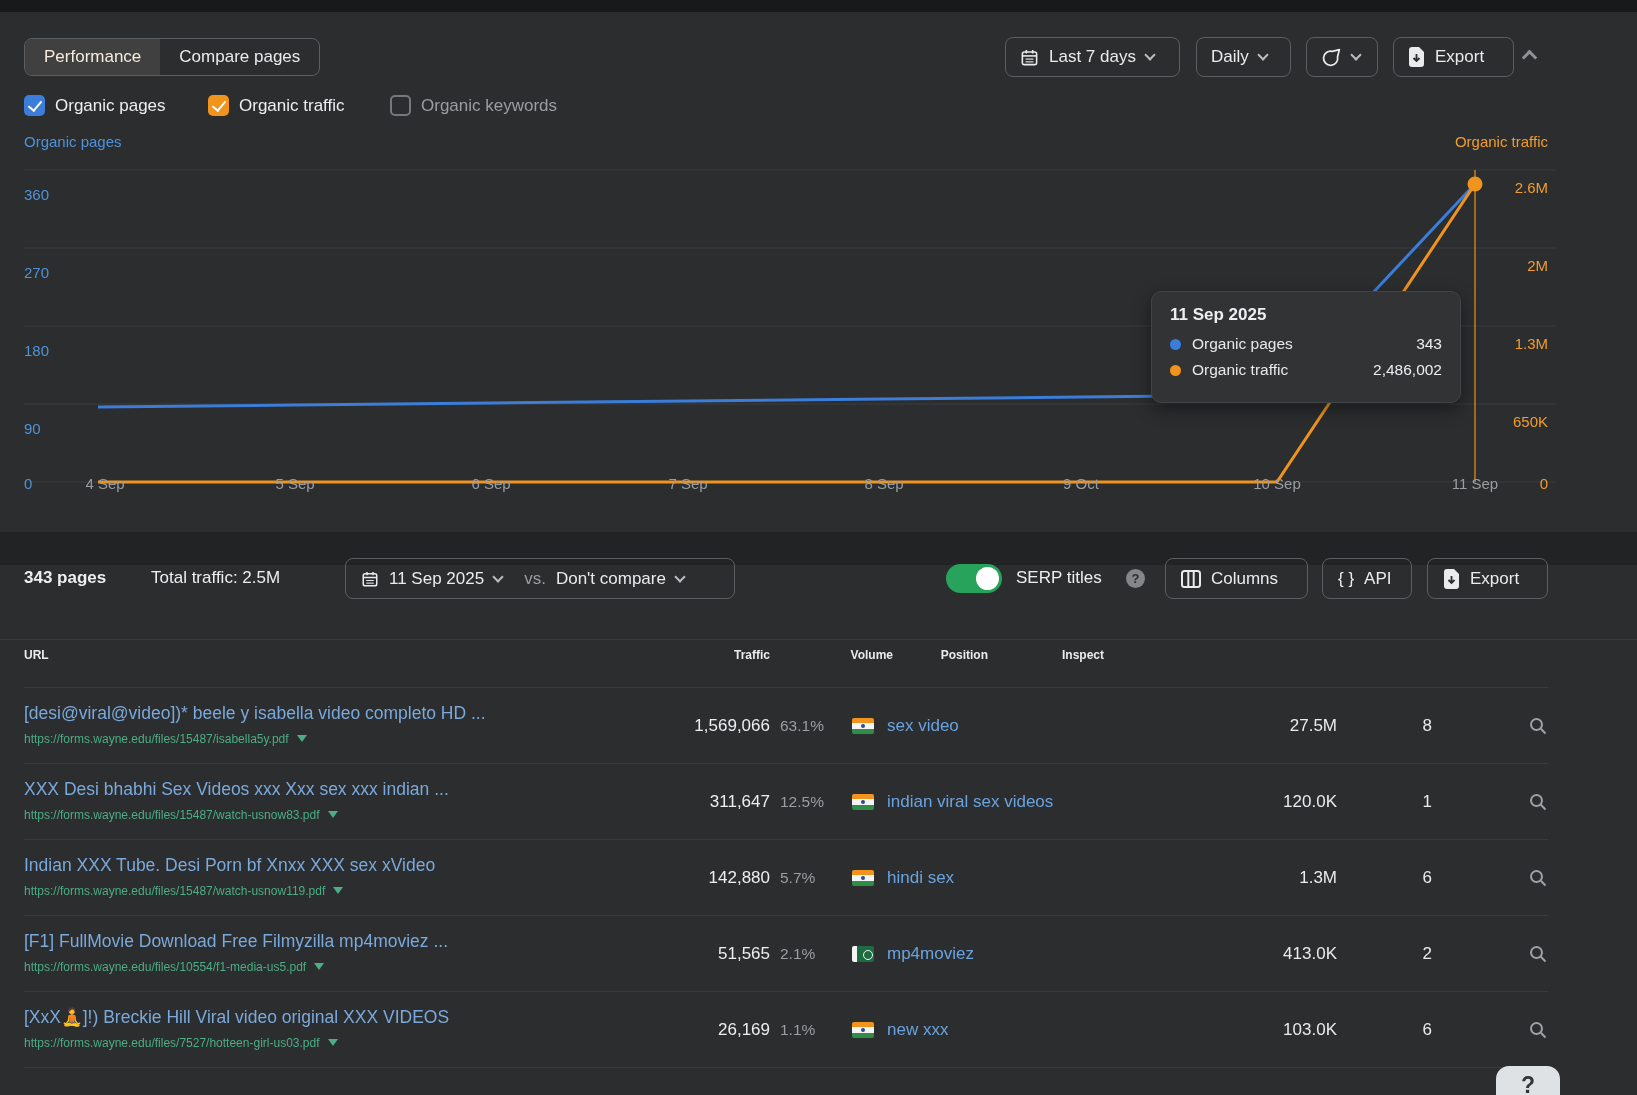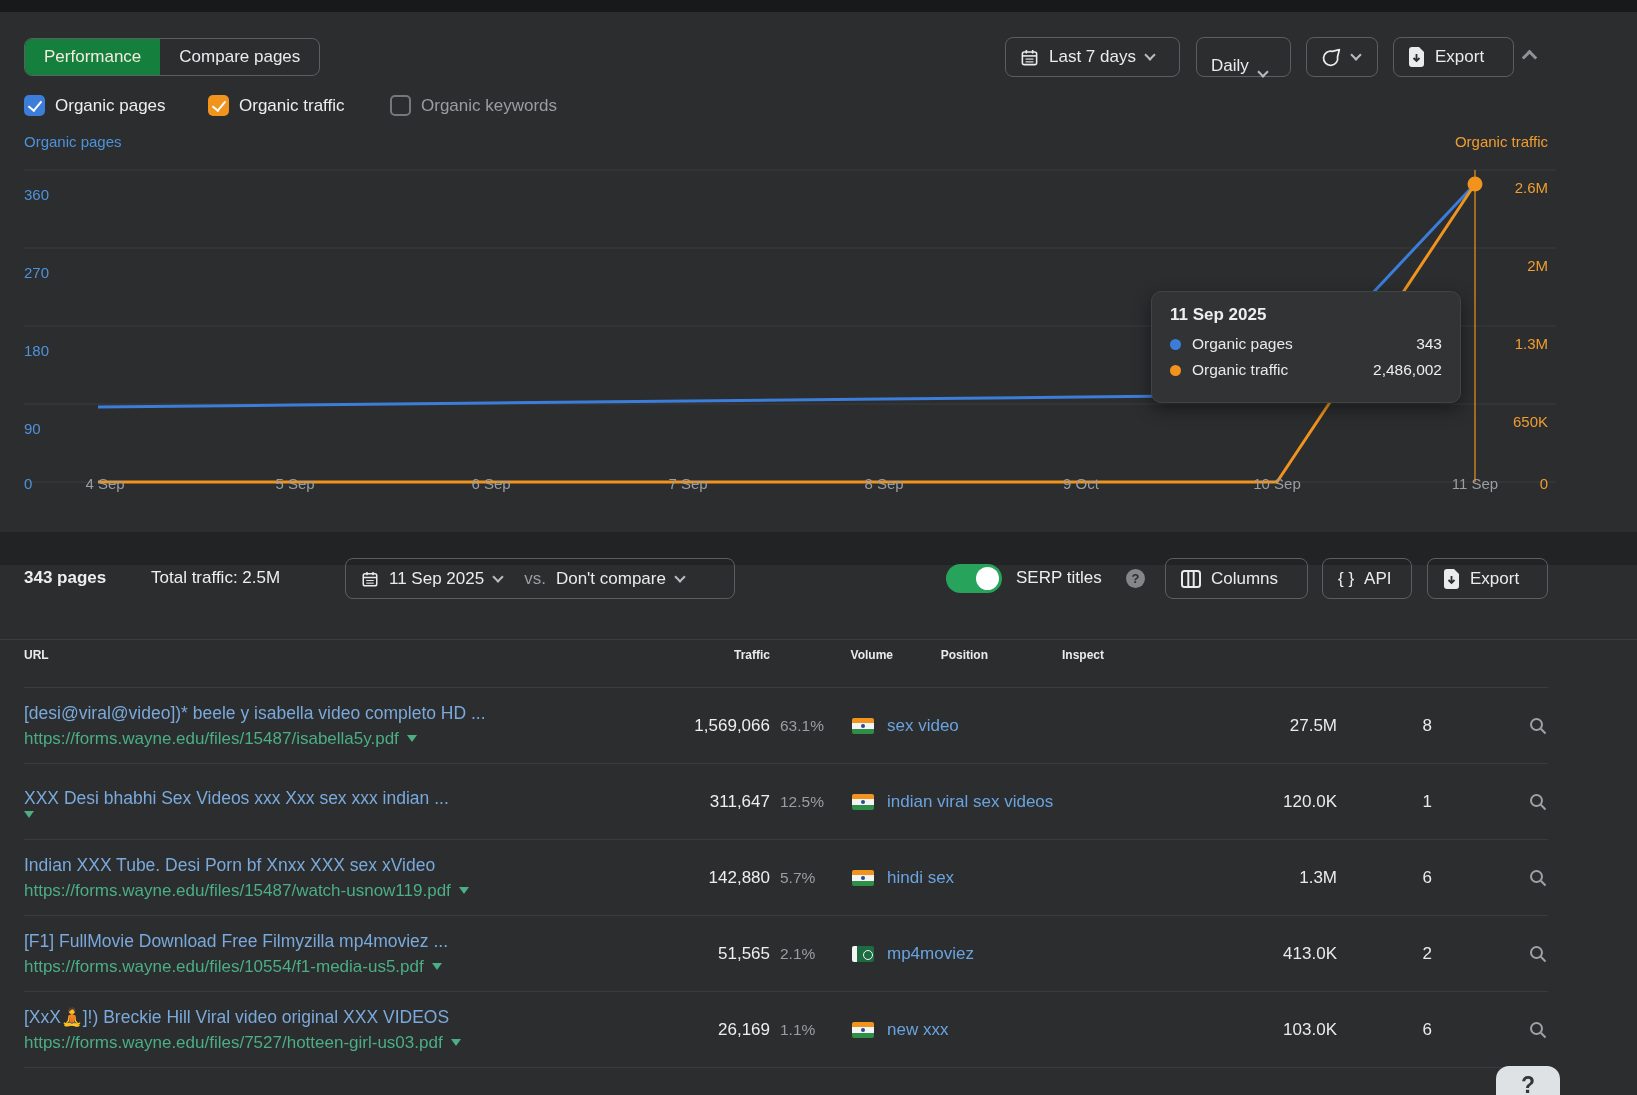--- a/index.html
+++ b/index.html
@@ -7,21 +7,21 @@
   .app { position:relative; width:1637px; height:1095px; background:#212325; overflow:hidden; color:#e9ebed; }
   .abs { position:absolute; }
 
   .top-strip { position:absolute; left:0; top:0; width:1637px; height:12px; background:#17191b; }
   .chart-panel { position:absolute; left:0; top:12px; width:1637px; height:520px; background:#2b2d2f; }
   .table-panel { position:absolute; left:0; top:565px; width:1637px; height:530px; background:#2b2d2f; }
 
   
   .tab-group { position:absolute; left:24px; top:26px; height:38px; display:flex; border:1px solid #5c5f62; border-radius:8px; overflow:hidden; }
   .tab { display:flex; align-items:center; padding:0 19px; font-size:17px; color:#e9ebed; cursor:pointer; background:transparent; }
-  .tab[data-active="true"] { background:#15803d; color:#f4ecdd; }
+  .tab[data-active="true"] { background:#404040; color:#f4ecdd; }
 
   .hbtn { position:absolute; top:25px; height:40px; border:1px solid #5c5f62; border-radius:8px; display:flex; align-items:center; gap:10px; padding:0 14px; font-size:17px; color:#e9ebed; background:transparent; cursor:pointer; }
   .chev { display:inline-block; width:8px; height:8px; border-right:2px solid #b9bcbf; border-bottom:2px solid #b9bcbf; transform:rotate(45deg); margin-top:-4px; }
   .chev-up-big { display:inline-block; width:11px; height:11px; border-right:3px solid #909396; border-bottom:3px solid #909396; transform:rotate(-135deg); }
   .icon { display:inline-flex; align-items:center; }
 
   
   .cb-item { position:absolute; top:83px; display:flex; align-items:center; gap:10px; cursor:pointer; }
   .cb { width:21px; height:21px; border-radius:5px; position:relative; border:2px solid #75787c; }
   .cb[data-checked="true"] { border:none; }
@@ -57,21 +57,21 @@
   .help-dot { position:absolute; left:1126px; top:569px; width:19px; height:19px; border-radius:50%; background:#84878a; color:#2b2d2f; font-size:13px; font-weight:bold; display:flex; align-items:center; justify-content:center; }
 
   
   .full-divider { position:absolute; left:0; top:639px; width:1637px; height:1px; background:#3a3d40; }
   .thead { position:absolute; left:24px; right:89px; top:648px; height:40px; display:flex; align-items:flex-start; border-bottom:1px solid #3a3d40; font-size:12px; font-weight:bold; color:#e9ebed; }
   .c1 { width:660px; } .c2 { width:86px; text-align:right; } .c3 { width:58px; padding-left:10px; }
   .c4 { width:444px; padding-left:24px; } .c5 { width:65px; text-align:right; }
   .c6 { width:95px; text-align:right; } .c7 { width:116px; text-align:right; }
   .trow { position:absolute; left:24px; right:89px; height:76px; display:flex; align-items:center; border-bottom:1px solid #393c3f; font-size:17px; }
   .title-link { display:block; color:#7aa9db; font-size:17.5px; line-height:26px; white-space:nowrap; cursor:pointer; }
-  .url-line { display:flex; align-items:center; gap:8px; color:#4bae85; font-size:17px; line-height:26px; white-space:nowrap; cursor:pointer; }
+  .url-line { display:flex; align-items:center; gap:8px; color:#4bae85; font-size:12px; line-height:26px; white-space:nowrap; cursor:pointer; }
   .caret-down { width:0; height:0; border-left:5px solid transparent; border-right:5px solid transparent; border-top:7px solid #4bae85; }
   .traffic-val { color:#eceef0; }
   .pct { color:#9b9ea1; font-size:15.5px; }
   .kw-cell { display:flex; align-items:center; gap:13px; }
   .kw-link { color:#6aa3df; cursor:pointer; }
   .flag { width:22px; height:16px; border-radius:2px; display:inline-block; position:relative; flex:none; overflow:hidden; }
   .flag[data-flag="in"] { background:linear-gradient(to bottom,#f0941e 0 33%,#f2f4f5 33% 66%,#2f8f46 66% 100%); }
   .flag[data-flag="in"]::after { content:""; position:absolute; left:9px; top:6px; width:4px; height:4px; border-radius:50%; background:#2c4a8c; }
   .flag[data-flag="pk"] { background:linear-gradient(to right,#f2f4f5 0 25%,#1d6b40 25% 100%); }
   .flag[data-flag="pk"]::after { content:""; position:absolute; left:11px; top:4px; width:8px; height:8px; border-radius:50%; border:1.5px solid #f2f4f5; }
@@ -100,21 +100,21 @@
           <line x1="8" y1="2.5" x2="8" y2="7"></line>
             <line x1="16" y1="2.5" x2="16" y2="7"></line>
           <line x1="7" y1="14" x2="17" y2="14" stroke-width="1.4"></line>
             <line x1="7" y1="17.5" x2="17" y2="17.5" stroke-width="1.4"></line>
         </svg>
       </span>
       <span>Last 7 days</span>
       <span class="chev"></span>
     </div>
 
-    <div class="hbtn" style="left:1196px;width:95px;align-items:flex-end;">
+    <div class="hbtn" style="left:1196px;width:95px;">
       <span>Daily</span>
       <span class="chev"></span>
     </div>
 
     <div class="hbtn" style="left:1306px;width:72px;">
       <span class="icon">
         <svg width="21" height="21" viewBox="0 0 24 24" fill="none" stroke="#e9ebed" stroke-width="2" stroke-linejoin="round">
           <path d="M21 3l-2.1 8.1A8.1 8.1 0 1 1 12.9 5z"></path>
         </svg>
       </span>
@@ -286,20 +286,21 @@
           <circle cx="8.5" cy="8.5" r="5.5"></circle>
           <line x1="12.8" y1="12.8" x2="17.5" y2="17.5"></line>
         </svg>
     </span>
   </div>
 
   <div class="trow" style="top:764px;">
     <div class="c1">
       <span class="title-link">XXX Desi bhabhi Sex Videos xxx Xxx sex xxx indian ...</span>
       <span class="url-line">
+          <span>https://forms.wayne.edu/files/15487/watch-usnow83.pdf</span>
           <span class="caret-down"></span>
         </span>
     </div>
     <span class="c2 traffic-val">311,647</span>
     <span class="c3 pct">12.5%</span>
     <span class="c4 kw-cell">
         <span class="flag" data-flag="in"></span>
         <span class="kw-link">indian viral sex videos</span>
       </span>
     <span class="c5">120.0K</span>

